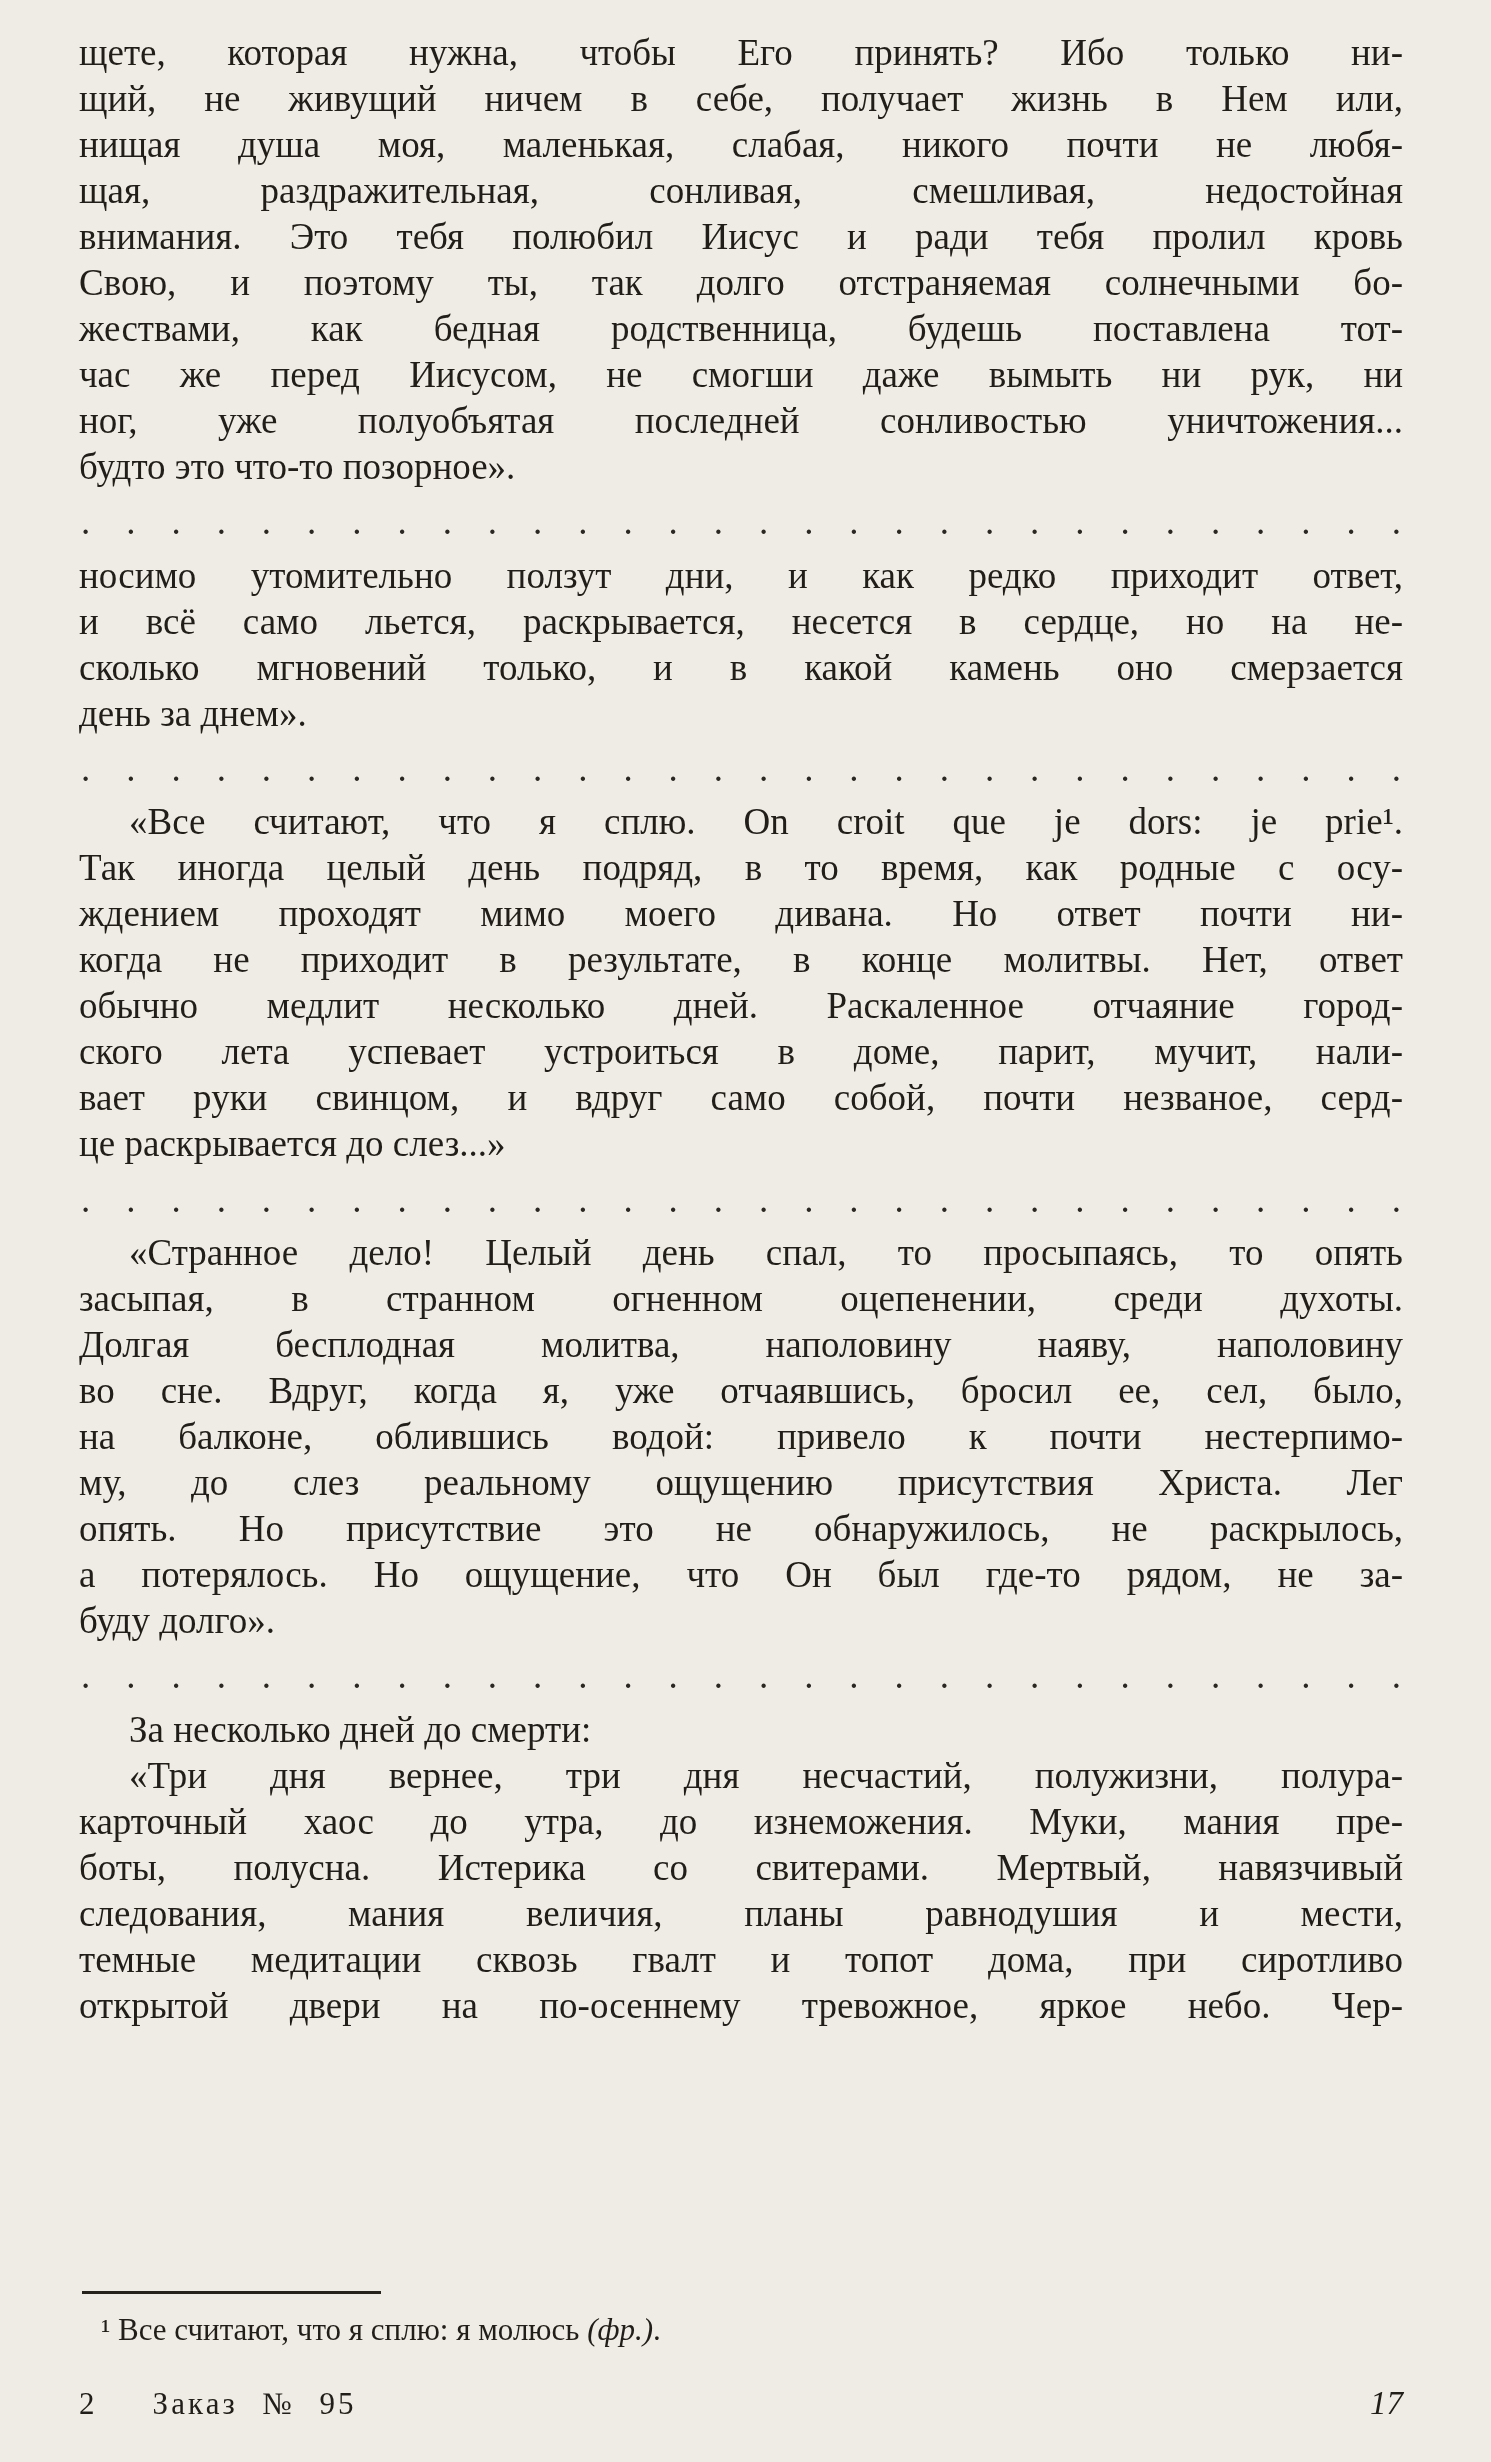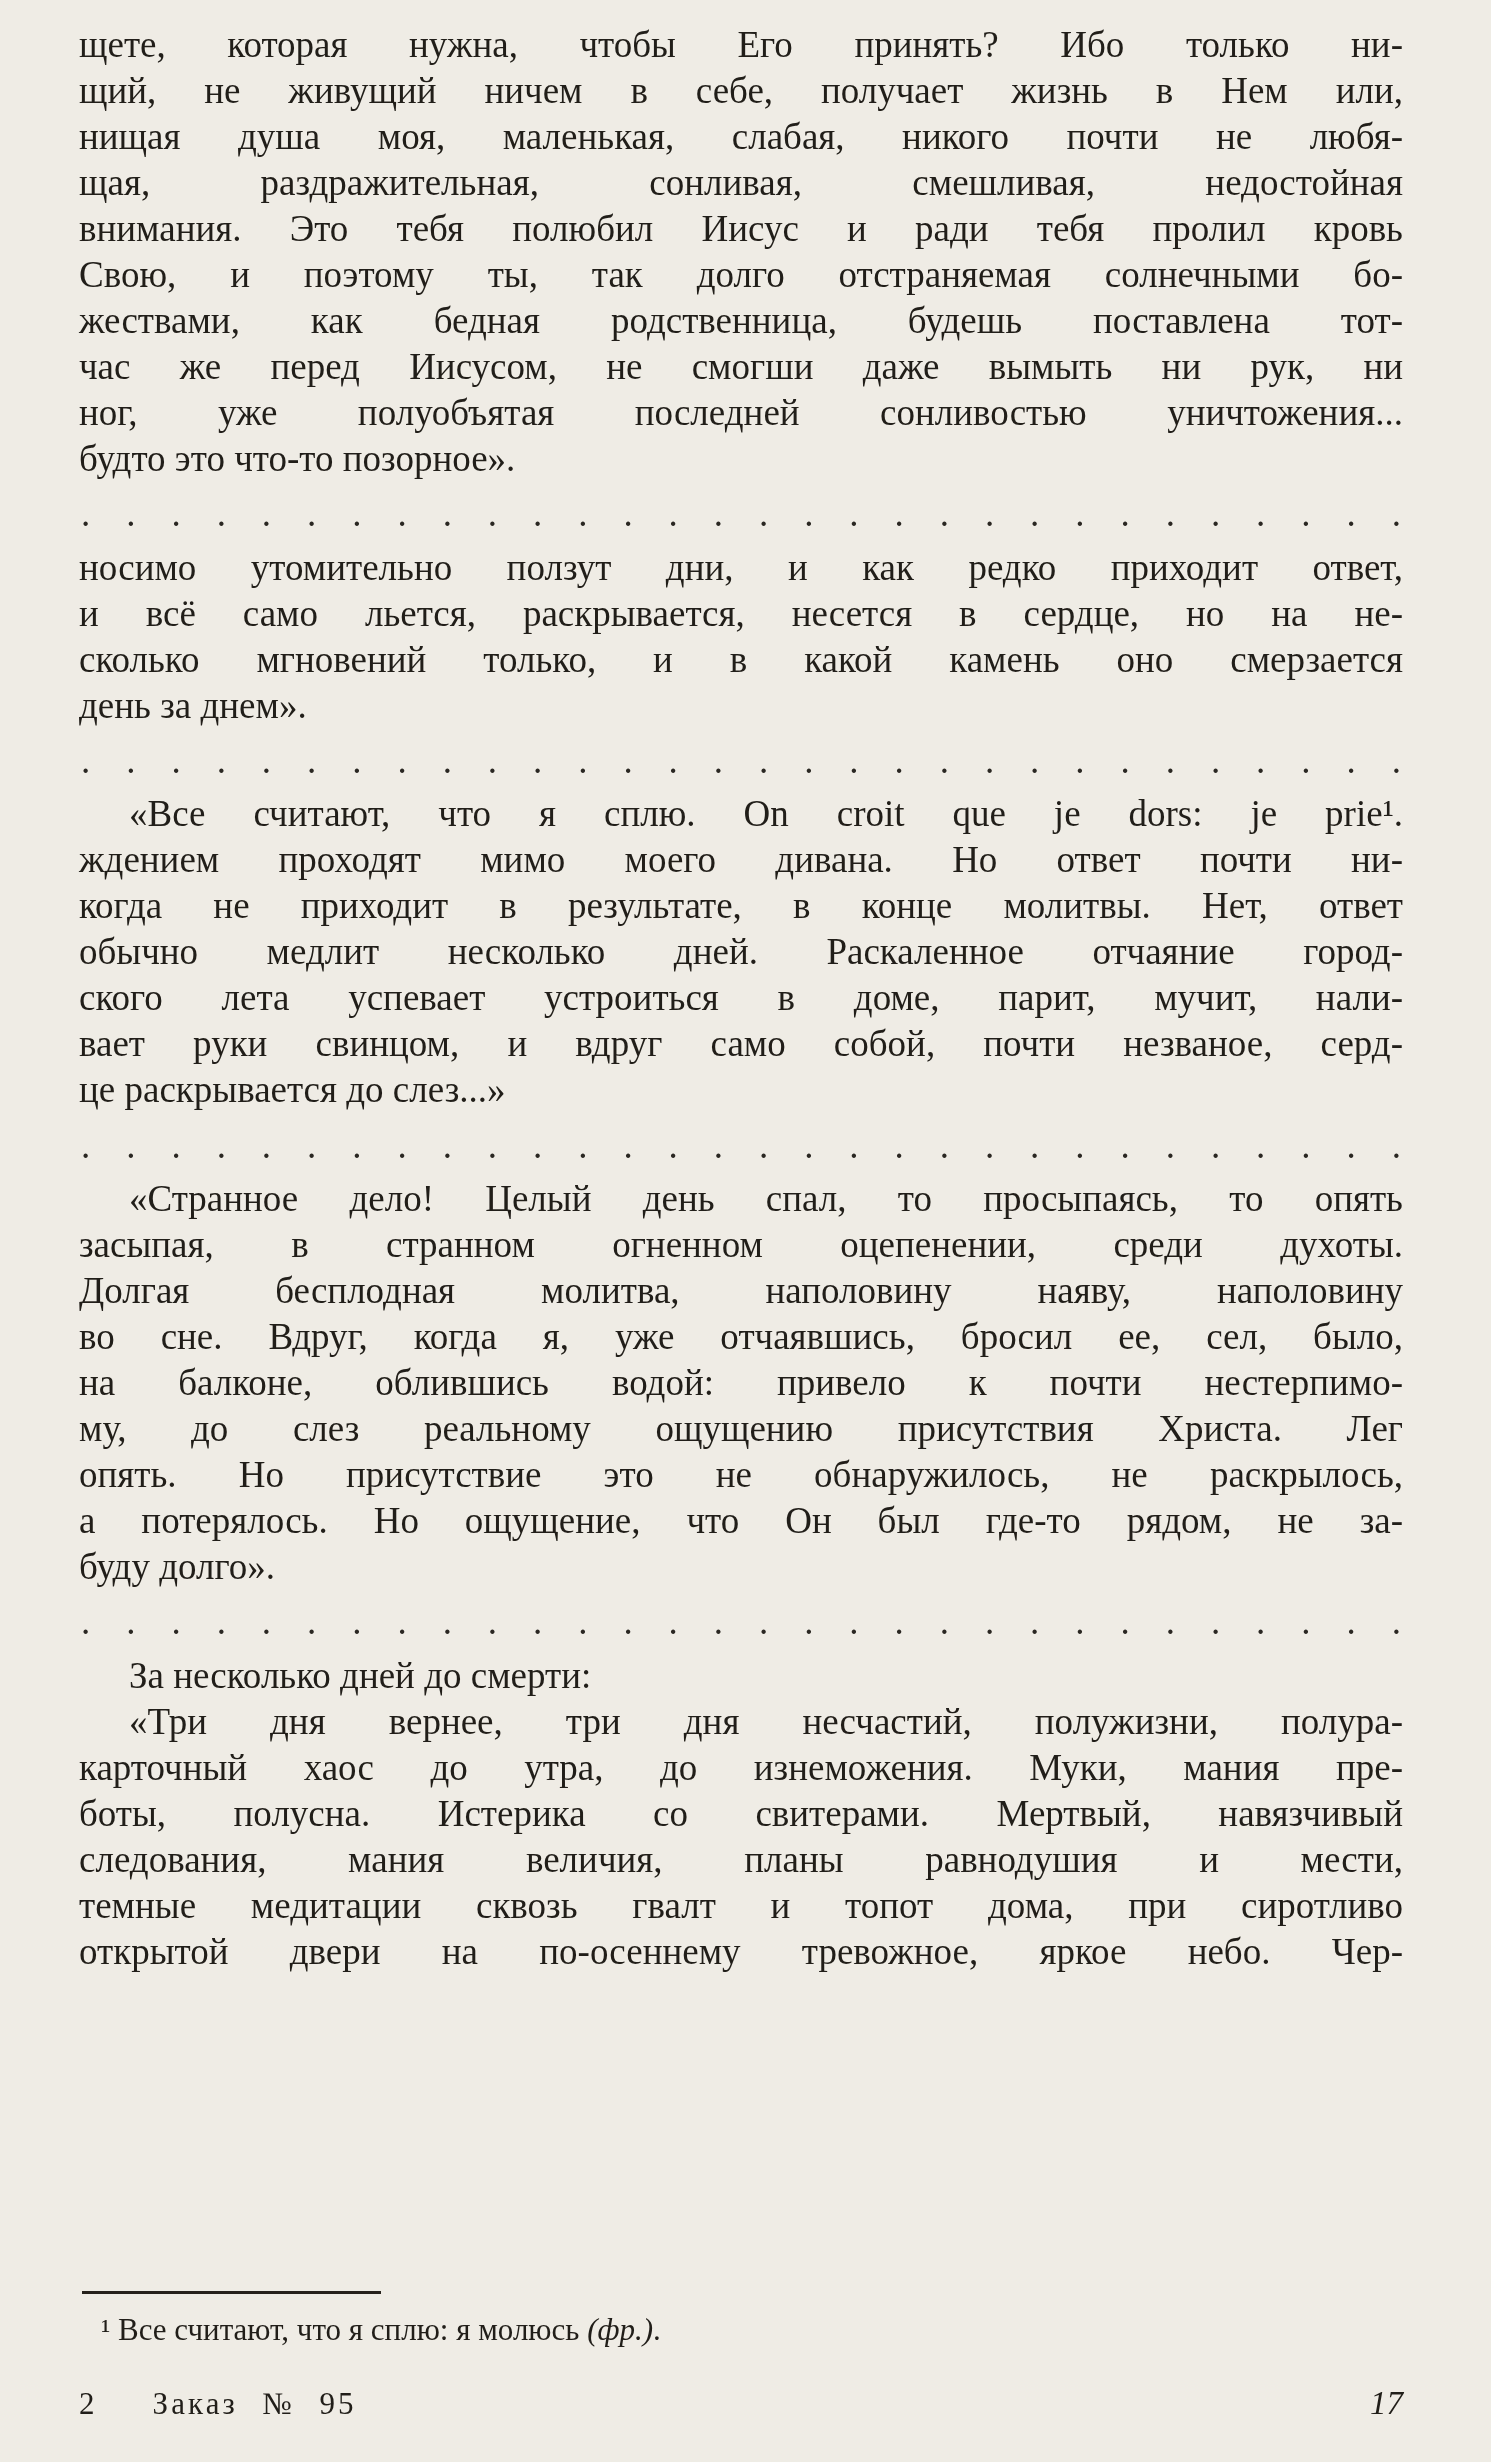--- a/index.html
+++ b/index.html
@@ -5,21 +5,21 @@
   html,body{margin:0;padding:0;}
   body{
     width:1491px;height:2462px;
     background:#efece5;color:#211e19;
     font-family:"Liberation Serif","DejaVu Serif",serif;
     -webkit-font-smoothing:antialiased;
   }
   .page{
     box-sizing:border-box;
     width:1491px;height:2462px;
-    padding:22px 88px 37px 79px;
+    padding:30px 88px 37px 79px;
     display:flex;flex-direction:column;
     overflow:hidden;
   }
   .para{margin:0;}
   .tline{
     font-size:37px;line-height:46px;
     text-align:justify;text-align-last:justify;
   }
   .tline.endline{text-align-last:left;}
   .indent .tline.first{text-indent:50px;}
@@ -76,20 +76,21 @@
         <div class="tline">сколько мгновений только, и в какой камень оно смерзается</div>
         <div class="tline endline">день за днем».</div>
       </div>
   </section>
 
   <div class="dots">. . . . . . . . . . . . . . . . . . . . . . . . . . . . . .</div>
 
   <section class="para indent">
     <div>
         <div class="tline first">«Все считают, что я сплю. On croit que je dors: je prie¹.</div>
+        <div class="tline">Так иногда целый день подряд, в то время, как родные с осу-</div>
         <div class="tline">ждением проходят мимо моего дивана. Но ответ почти ни-</div>
         <div class="tline">когда не приходит в результате, в конце молитвы. Нет, ответ</div>
         <div class="tline">обычно медлит несколько дней. Раскаленное отчаяние город-</div>
         <div class="tline">ского лета успевает устроиться в доме, парит, мучит, нали-</div>
         <div class="tline">вает руки свинцом, и вдруг само собой, почти незваное, серд-</div>
         <div class="tline endline">це раскрывается до слез...»</div>
       </div>
   </section>
 
   <div class="dots">. . . . . . . . . . . . . . . . . . . . . . . . . . . . . .</div>

